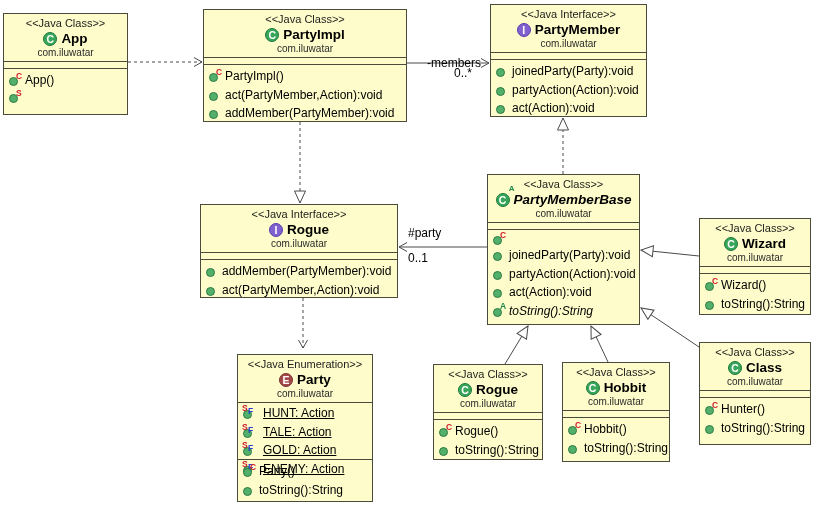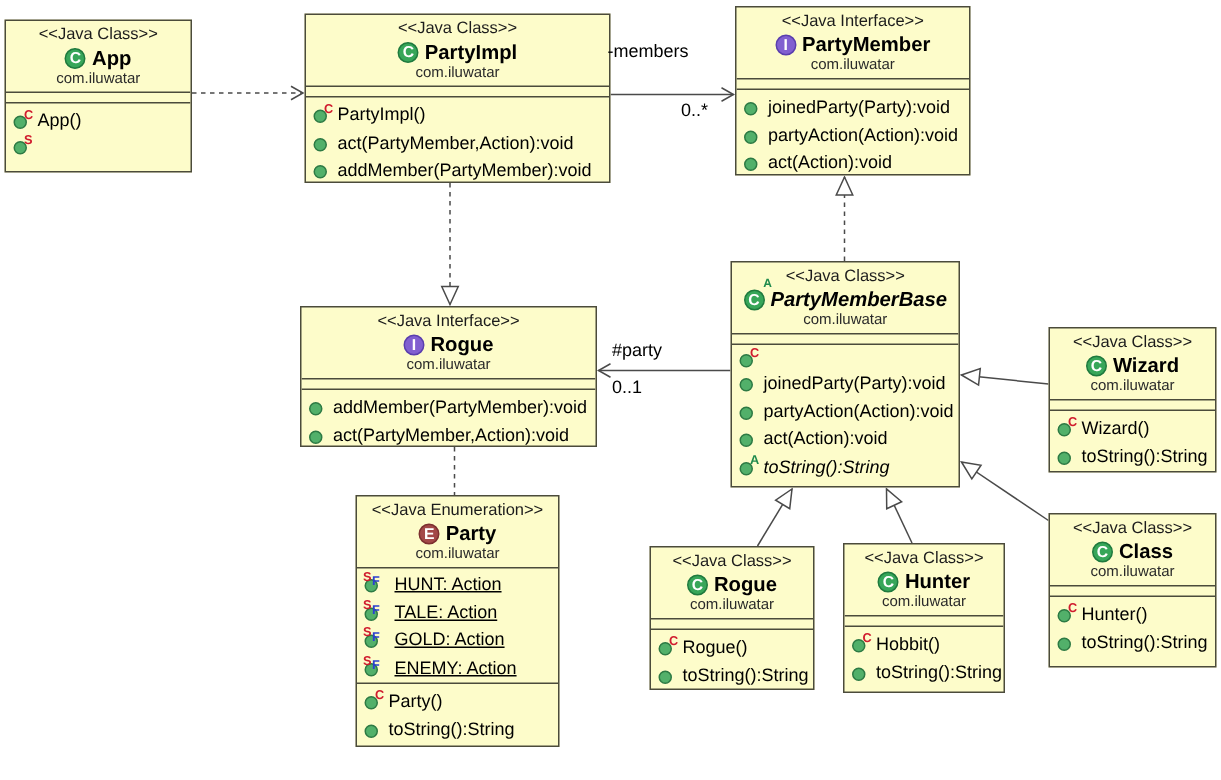--- a/index.html
+++ b/index.html
@@ -61,21 +61,21 @@
     <line x1="300" y1="122" x2="300" y2="203" stroke="#4a4a4a" stroke-dasharray="3,3" marker-end="url(#tri)"></line>
     <line x1="563" y1="174" x2="563" y2="118" stroke="#4a4a4a" stroke-dasharray="3,3" marker-end="url(#tri)"></line>
     <line x1="487" y1="247" x2="399" y2="247" stroke="#4a4a4a" marker-end="url(#open)"></line>
     <line x1="303" y1="298" x2="303" y2="348" stroke="#4a4a4a" stroke-dasharray="3,3" marker-end="url(#open)"></line>
     <line x1="699" y1="256" x2="641" y2="250" stroke="#4a4a4a" marker-end="url(#tri)"></line>
     <line x1="699" y1="347" x2="641" y2="308" stroke="#4a4a4a" marker-end="url(#tri)"></line>
     <line x1="505" y1="364" x2="528" y2="326" stroke="#4a4a4a" marker-end="url(#tri)"></line>
     <line x1="608" y1="362" x2="591" y2="326" stroke="#4a4a4a" marker-end="url(#tri)"></line>
   </svg>
 
-  <div class="elabel" style="left:405px;top:27px;width:76px;text-align:left">-members</div>
+  <div class="elabel" style="left:405px;top:56px;width:76px;text-align:right">-members</div>
   <div class="elabel" style="left:454px;top:66px">0..*</div>
   <div class="elabel" style="left:408px;top:226px">#party</div>
   <div class="elabel" style="left:408px;top:251px">0..1</div>
 
   <div class="cls" style="left:3px;top:13px;width:125px;height:102px">
     <div class="hdr">
       <div class="stereo">&lt;&lt;Java Class&gt;&gt;</div>
       <div class="tname">
           <span class="ticon c">C</span>
           <span class="nm">App</span>
@@ -281,40 +281,40 @@
           <span class="ml">toString():String</span>
         </div>
     </div>
   </div>
 
   <div class="cls" style="left:562px;top:362px;width:108px;height:100px">
     <div class="hdr">
       <div class="stereo">&lt;&lt;Java Class&gt;&gt;</div>
       <div class="tname">
           <span class="ticon c">C</span>
-          <span class="nm">Hunter</span>
+          <span class="nm">Hobbit</span>
         </div>
       <div class="pkg">com.iluwatar</div>
     </div>
     <div class="fields"></div>
     <div class="methods">
       <div class="row">
           <span class="mi">
             <i class="s1 red">C</i>
           </span>
           <span class="ml">Hobbit()</span>
         </div>
       <div class="row">
           <span class="mi"></span>
           <span class="ml">toString():String</span>
         </div>
     </div>
   </div>
 
-  <div class="cls" style="left:237px;top:330px;width:136px;height:168px">
+  <div class="cls" style="left:237px;top:354px;width:136px;height:148px">
     <div class="hdr">
       <div class="stereo">&lt;&lt;Java Enumeration&gt;&gt;</div>
       <div class="tname">
           <span class="ticon e">E</span>
           <span class="nm">Party</span>
         </div>
       <div class="pkg">com.iluwatar</div>
     </div>
     <div class="fields">
       <div class="row">

